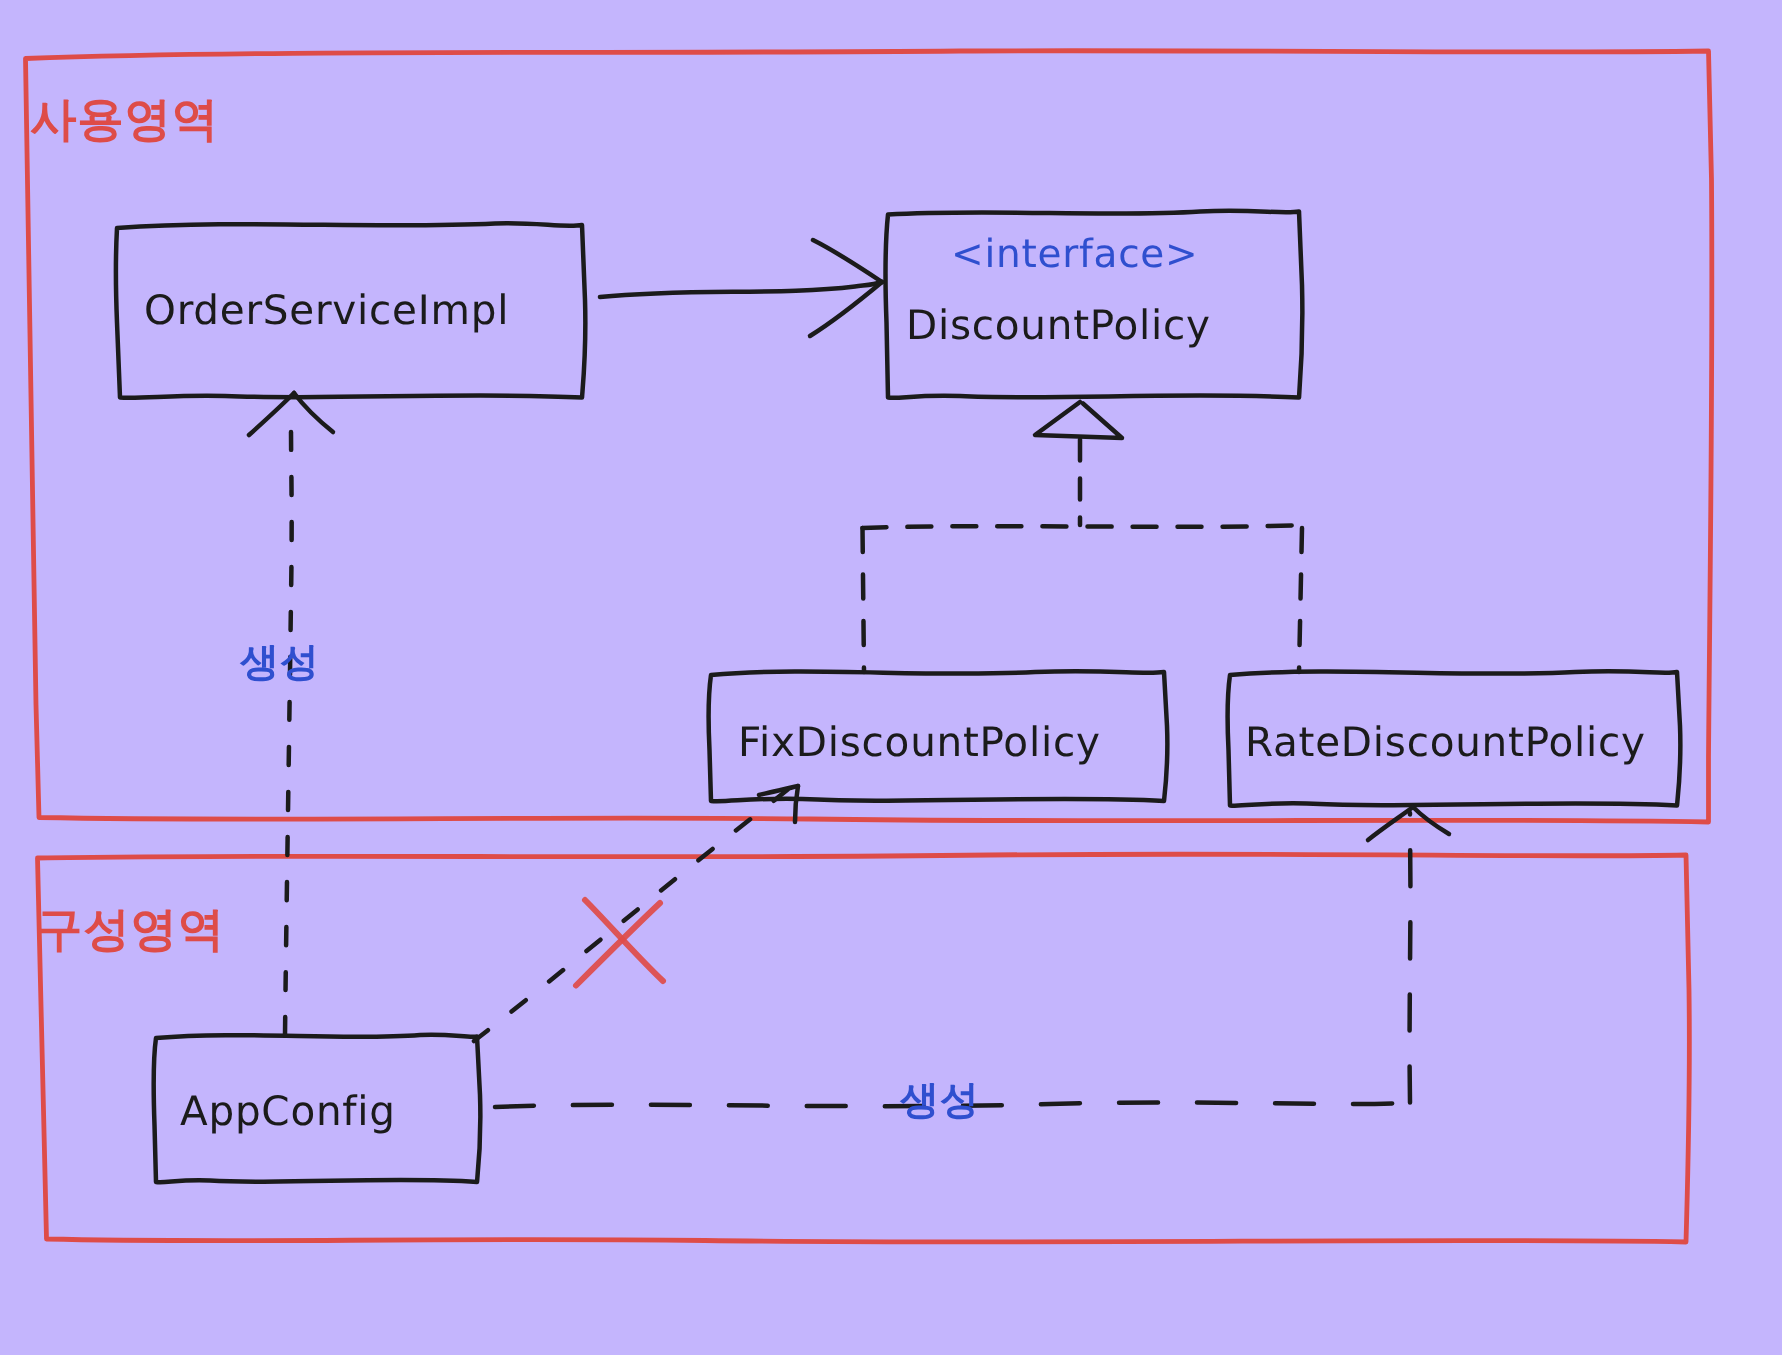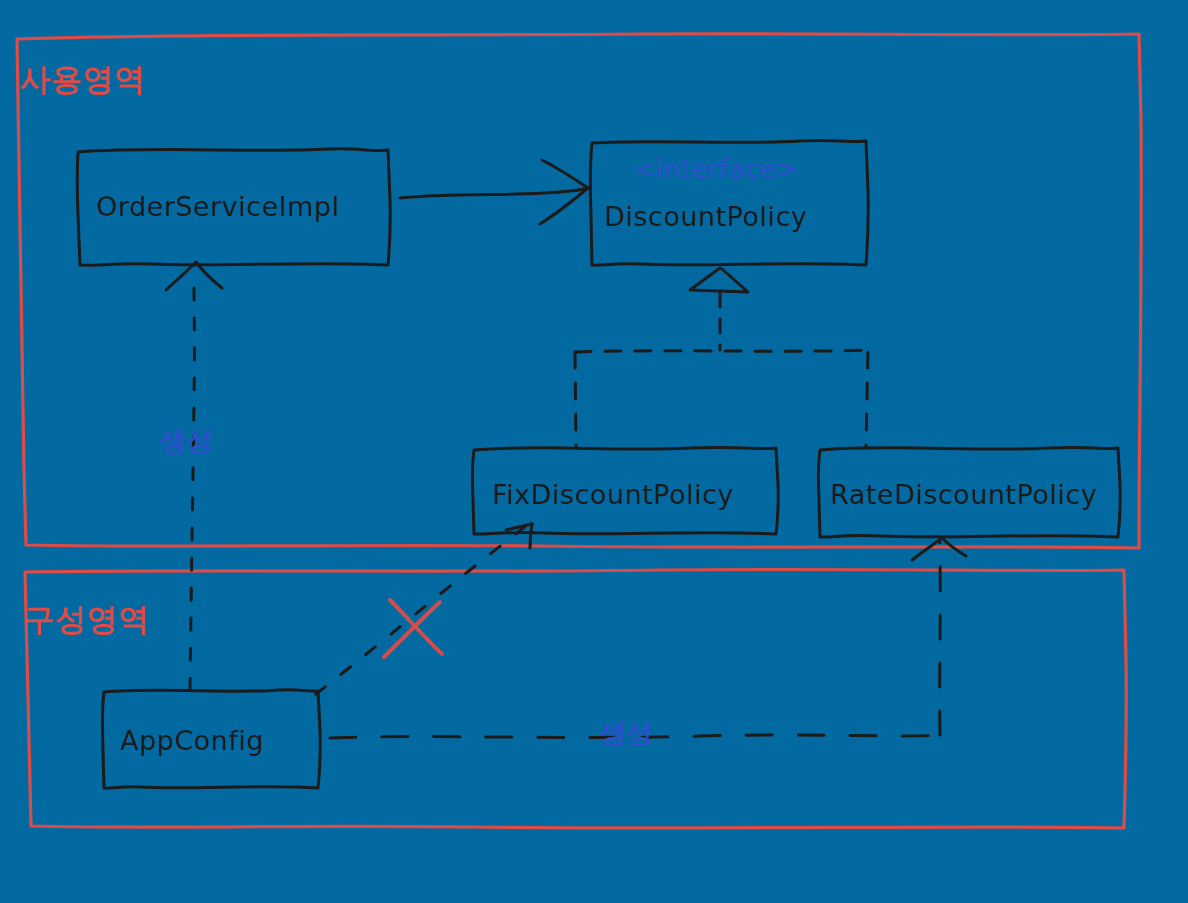--- a/index.html
+++ b/index.html
@@ -8,21 +8,21 @@
     padding: 0;
     background: #ffffff;
   }
   body {
     font-family: "Liberation Sans", sans-serif;
   }
   #canvas-root {
     position: relative;
     width: 1188px;
     height: 903px;
-    background: #0369a1;
+    background: #c4b5fd;
     overflow: hidden;
   }
   #diagram-svg {
     position: absolute;
     left: 0;
     top: 0;
     width: 1188px;
     height: 903px;
   }
   .hand-text {

